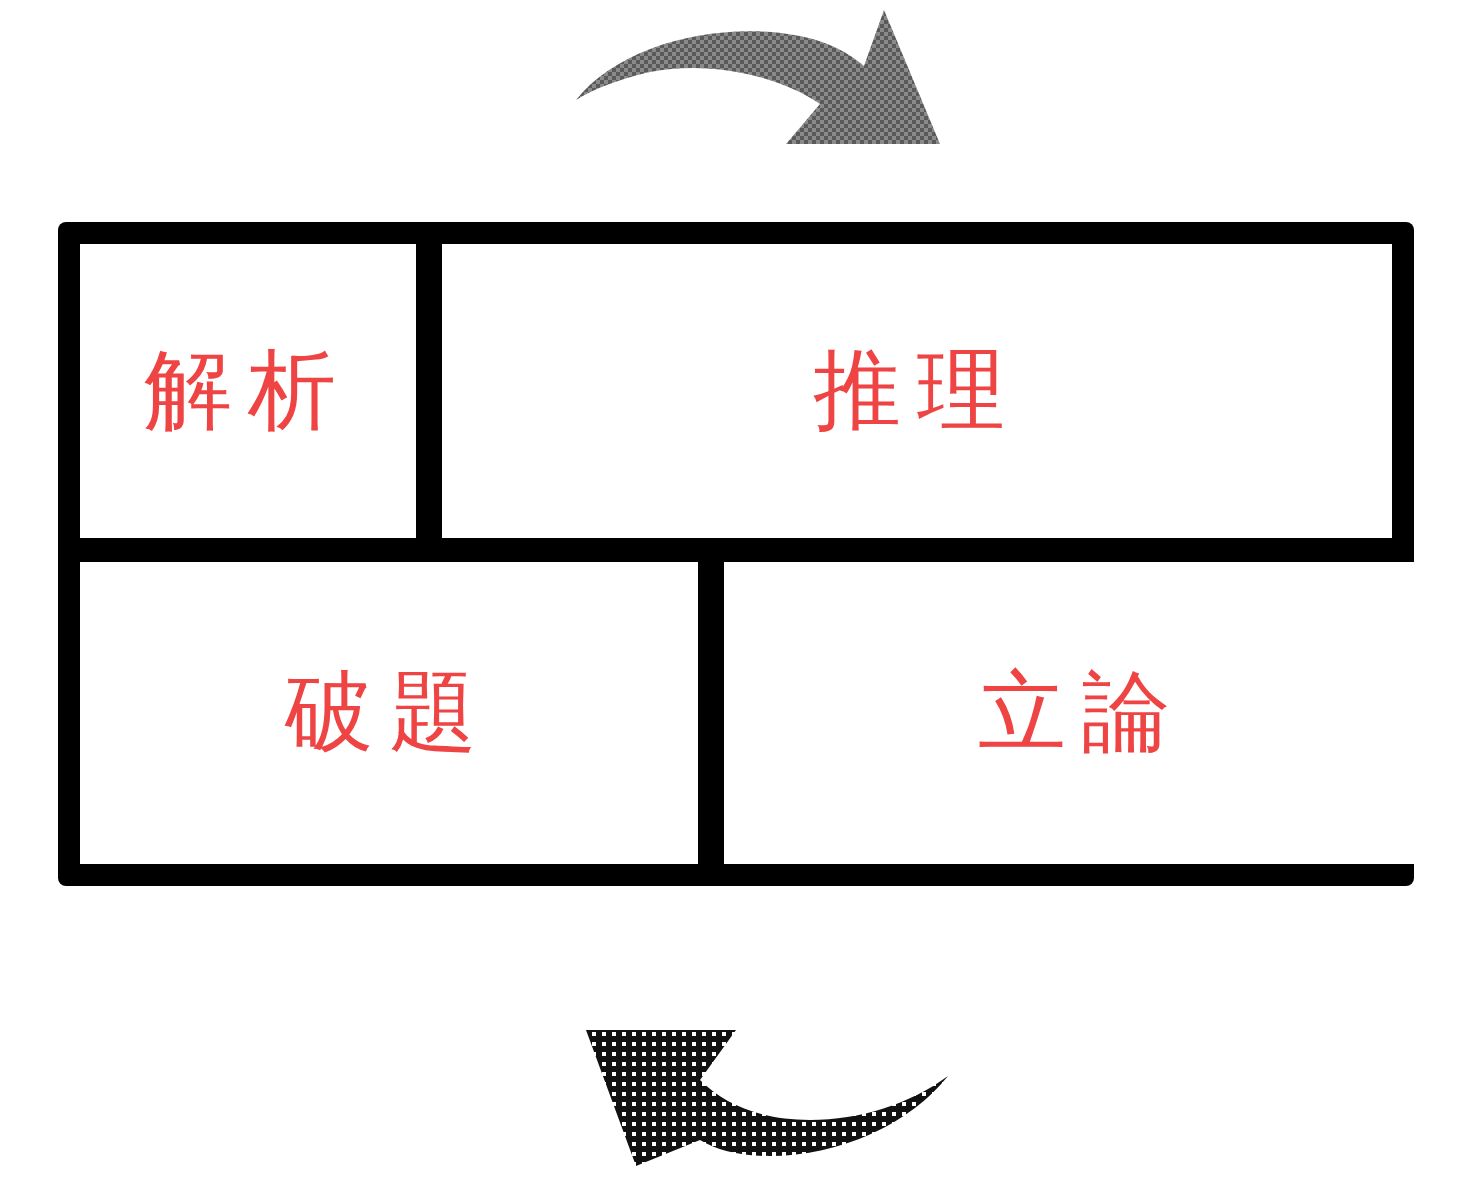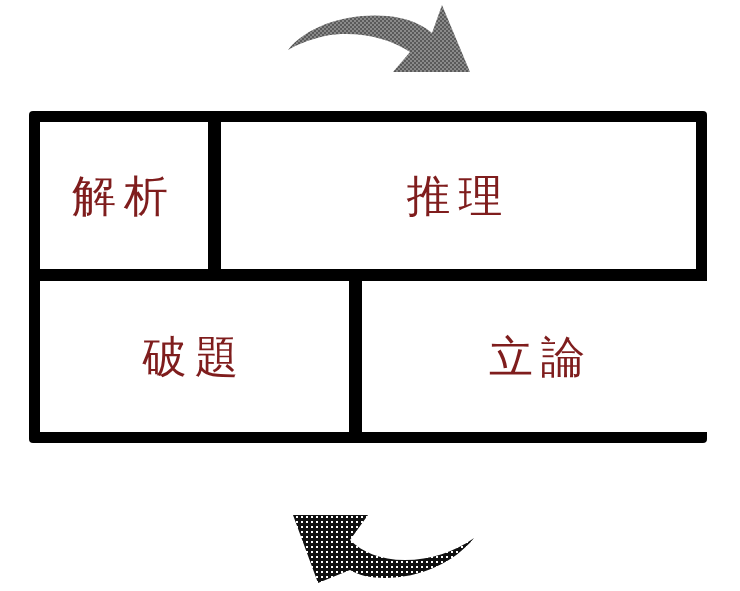--- a/index.html
+++ b/index.html
@@ -33,21 +33,21 @@
     }
     .cell {
       position: absolute;
       background: #ffffff;
       display: flex;
       align-items: center;
       justify-content: center;
     }
     .cell-label {
       font-size: 44px;
-      color: #7f1d1d;
+      color: #ef4444;
       letter-spacing: 8px;
       line-height: 1;
       font-weight: normal;
     }
     
     .cell-analysis {
       left: 11px;
       top: 11px;
       width: 168px;
       height: 147px;

